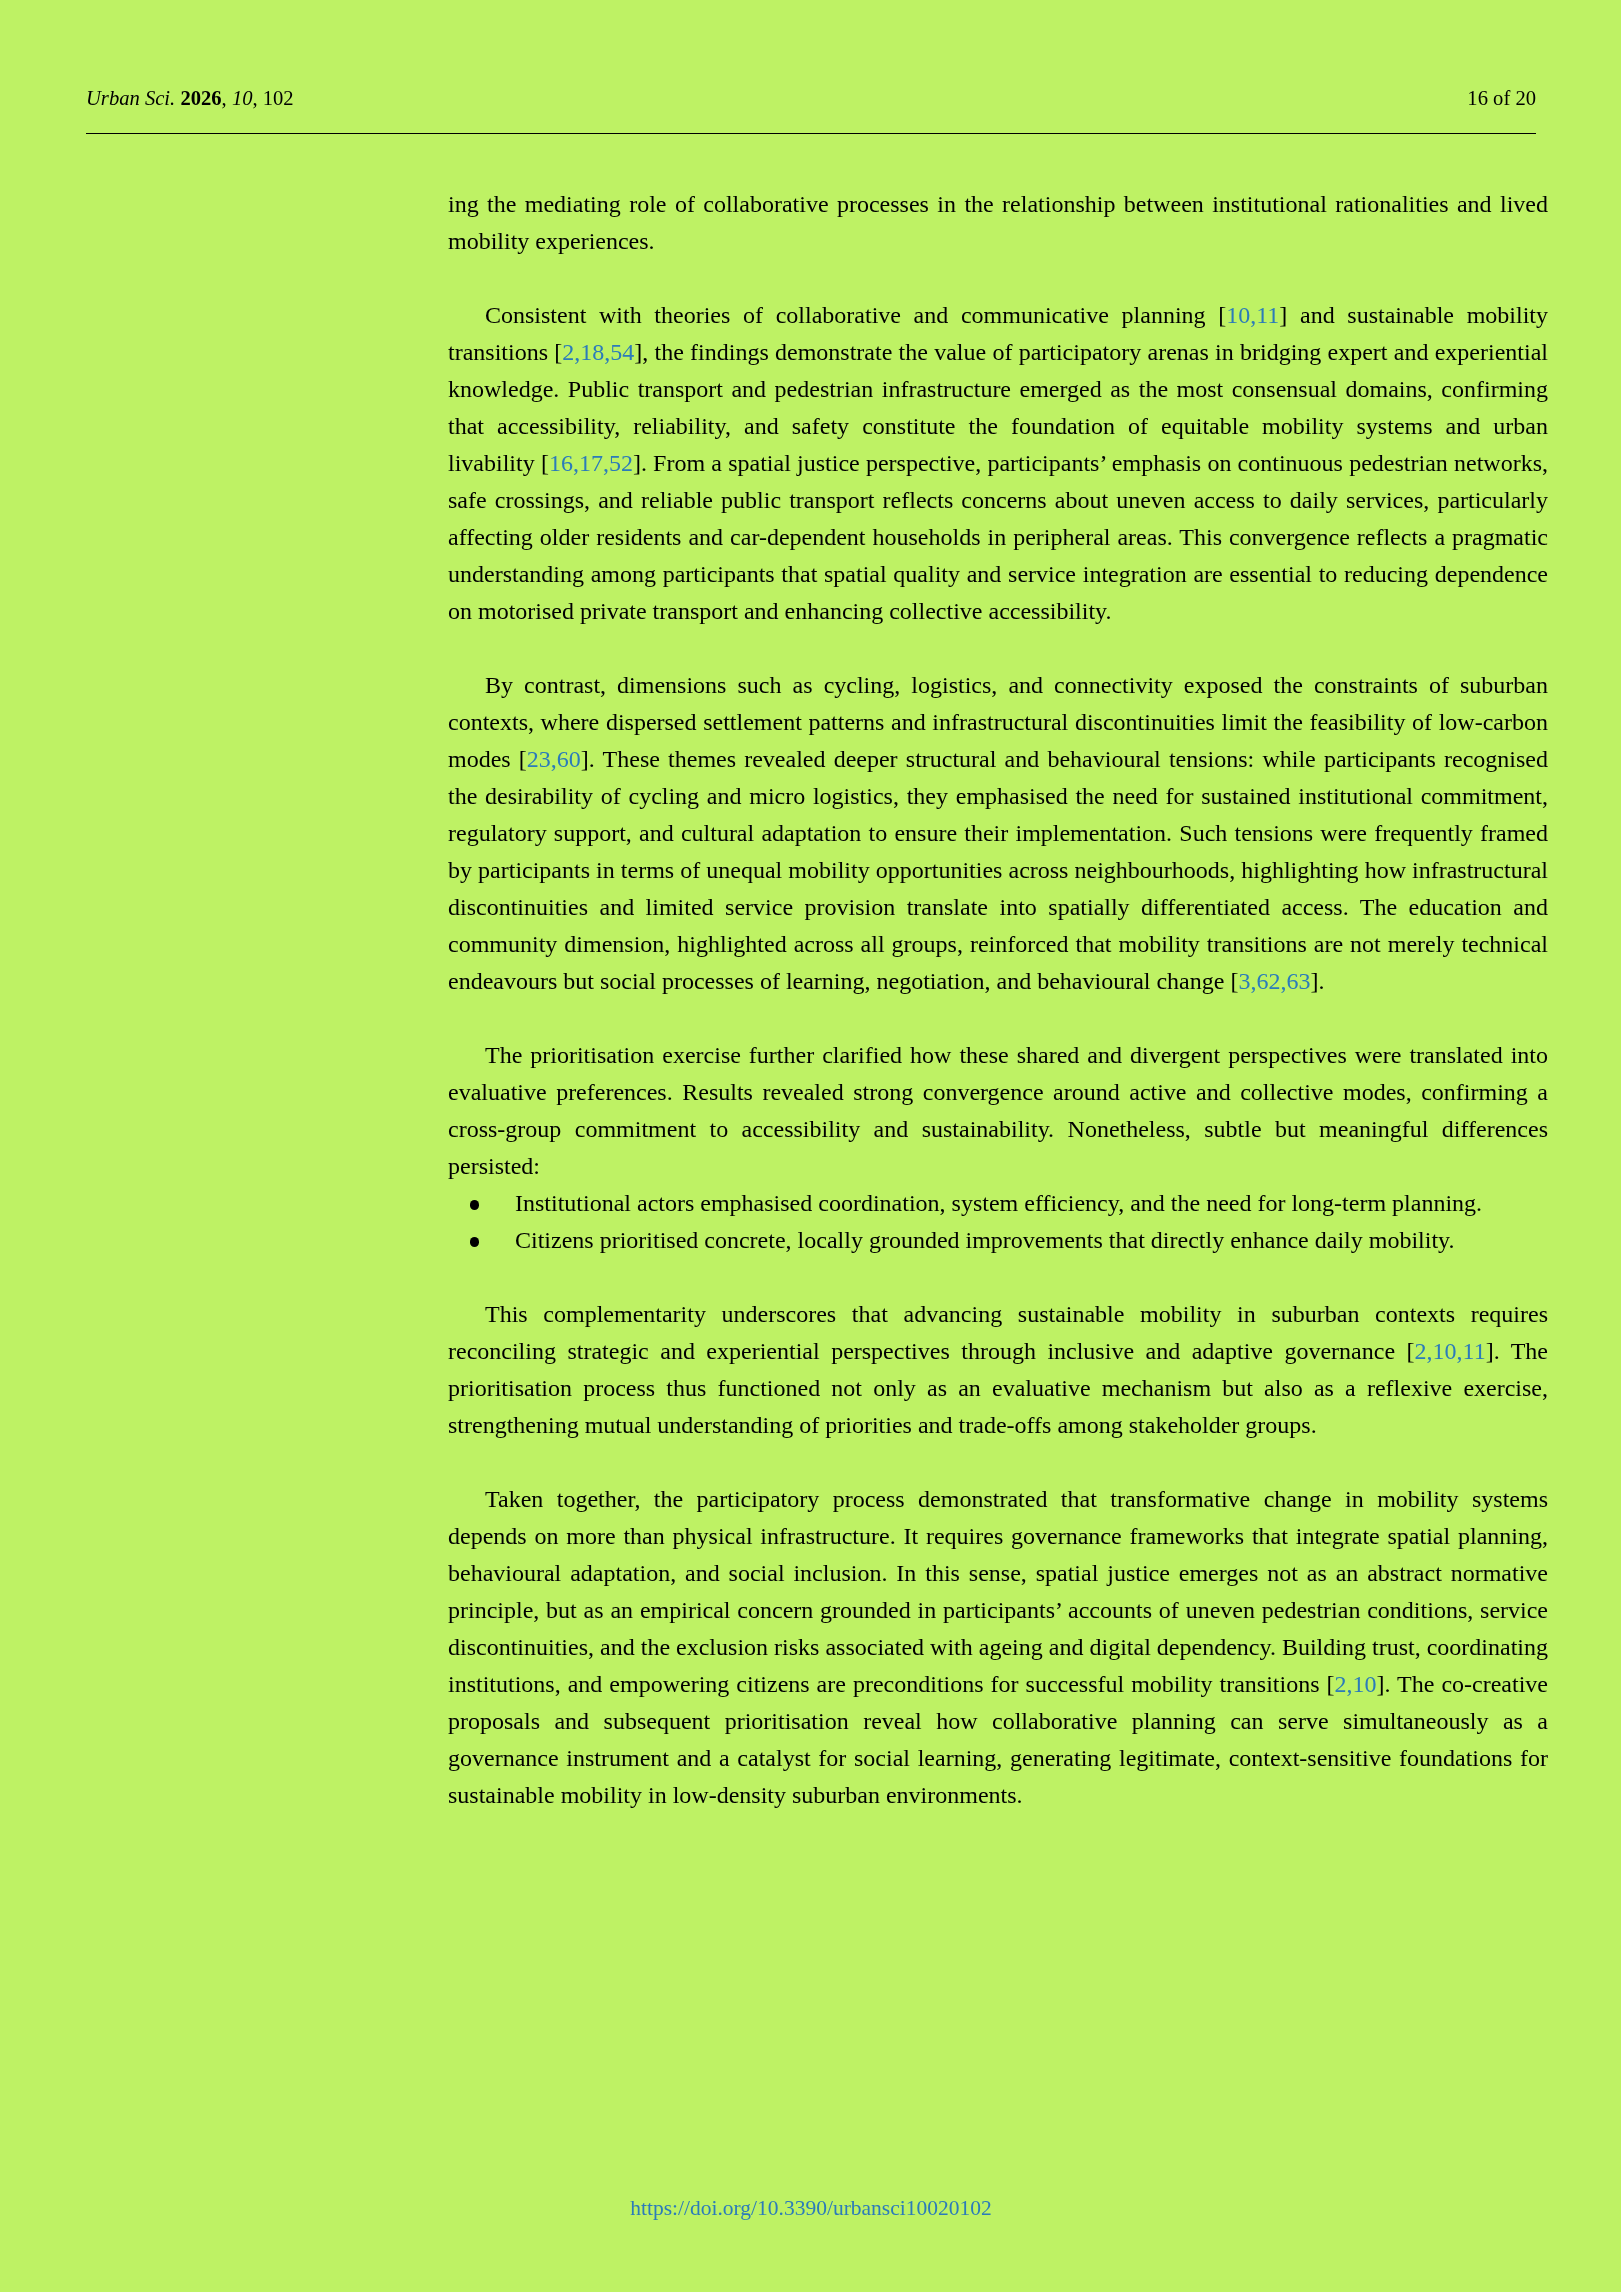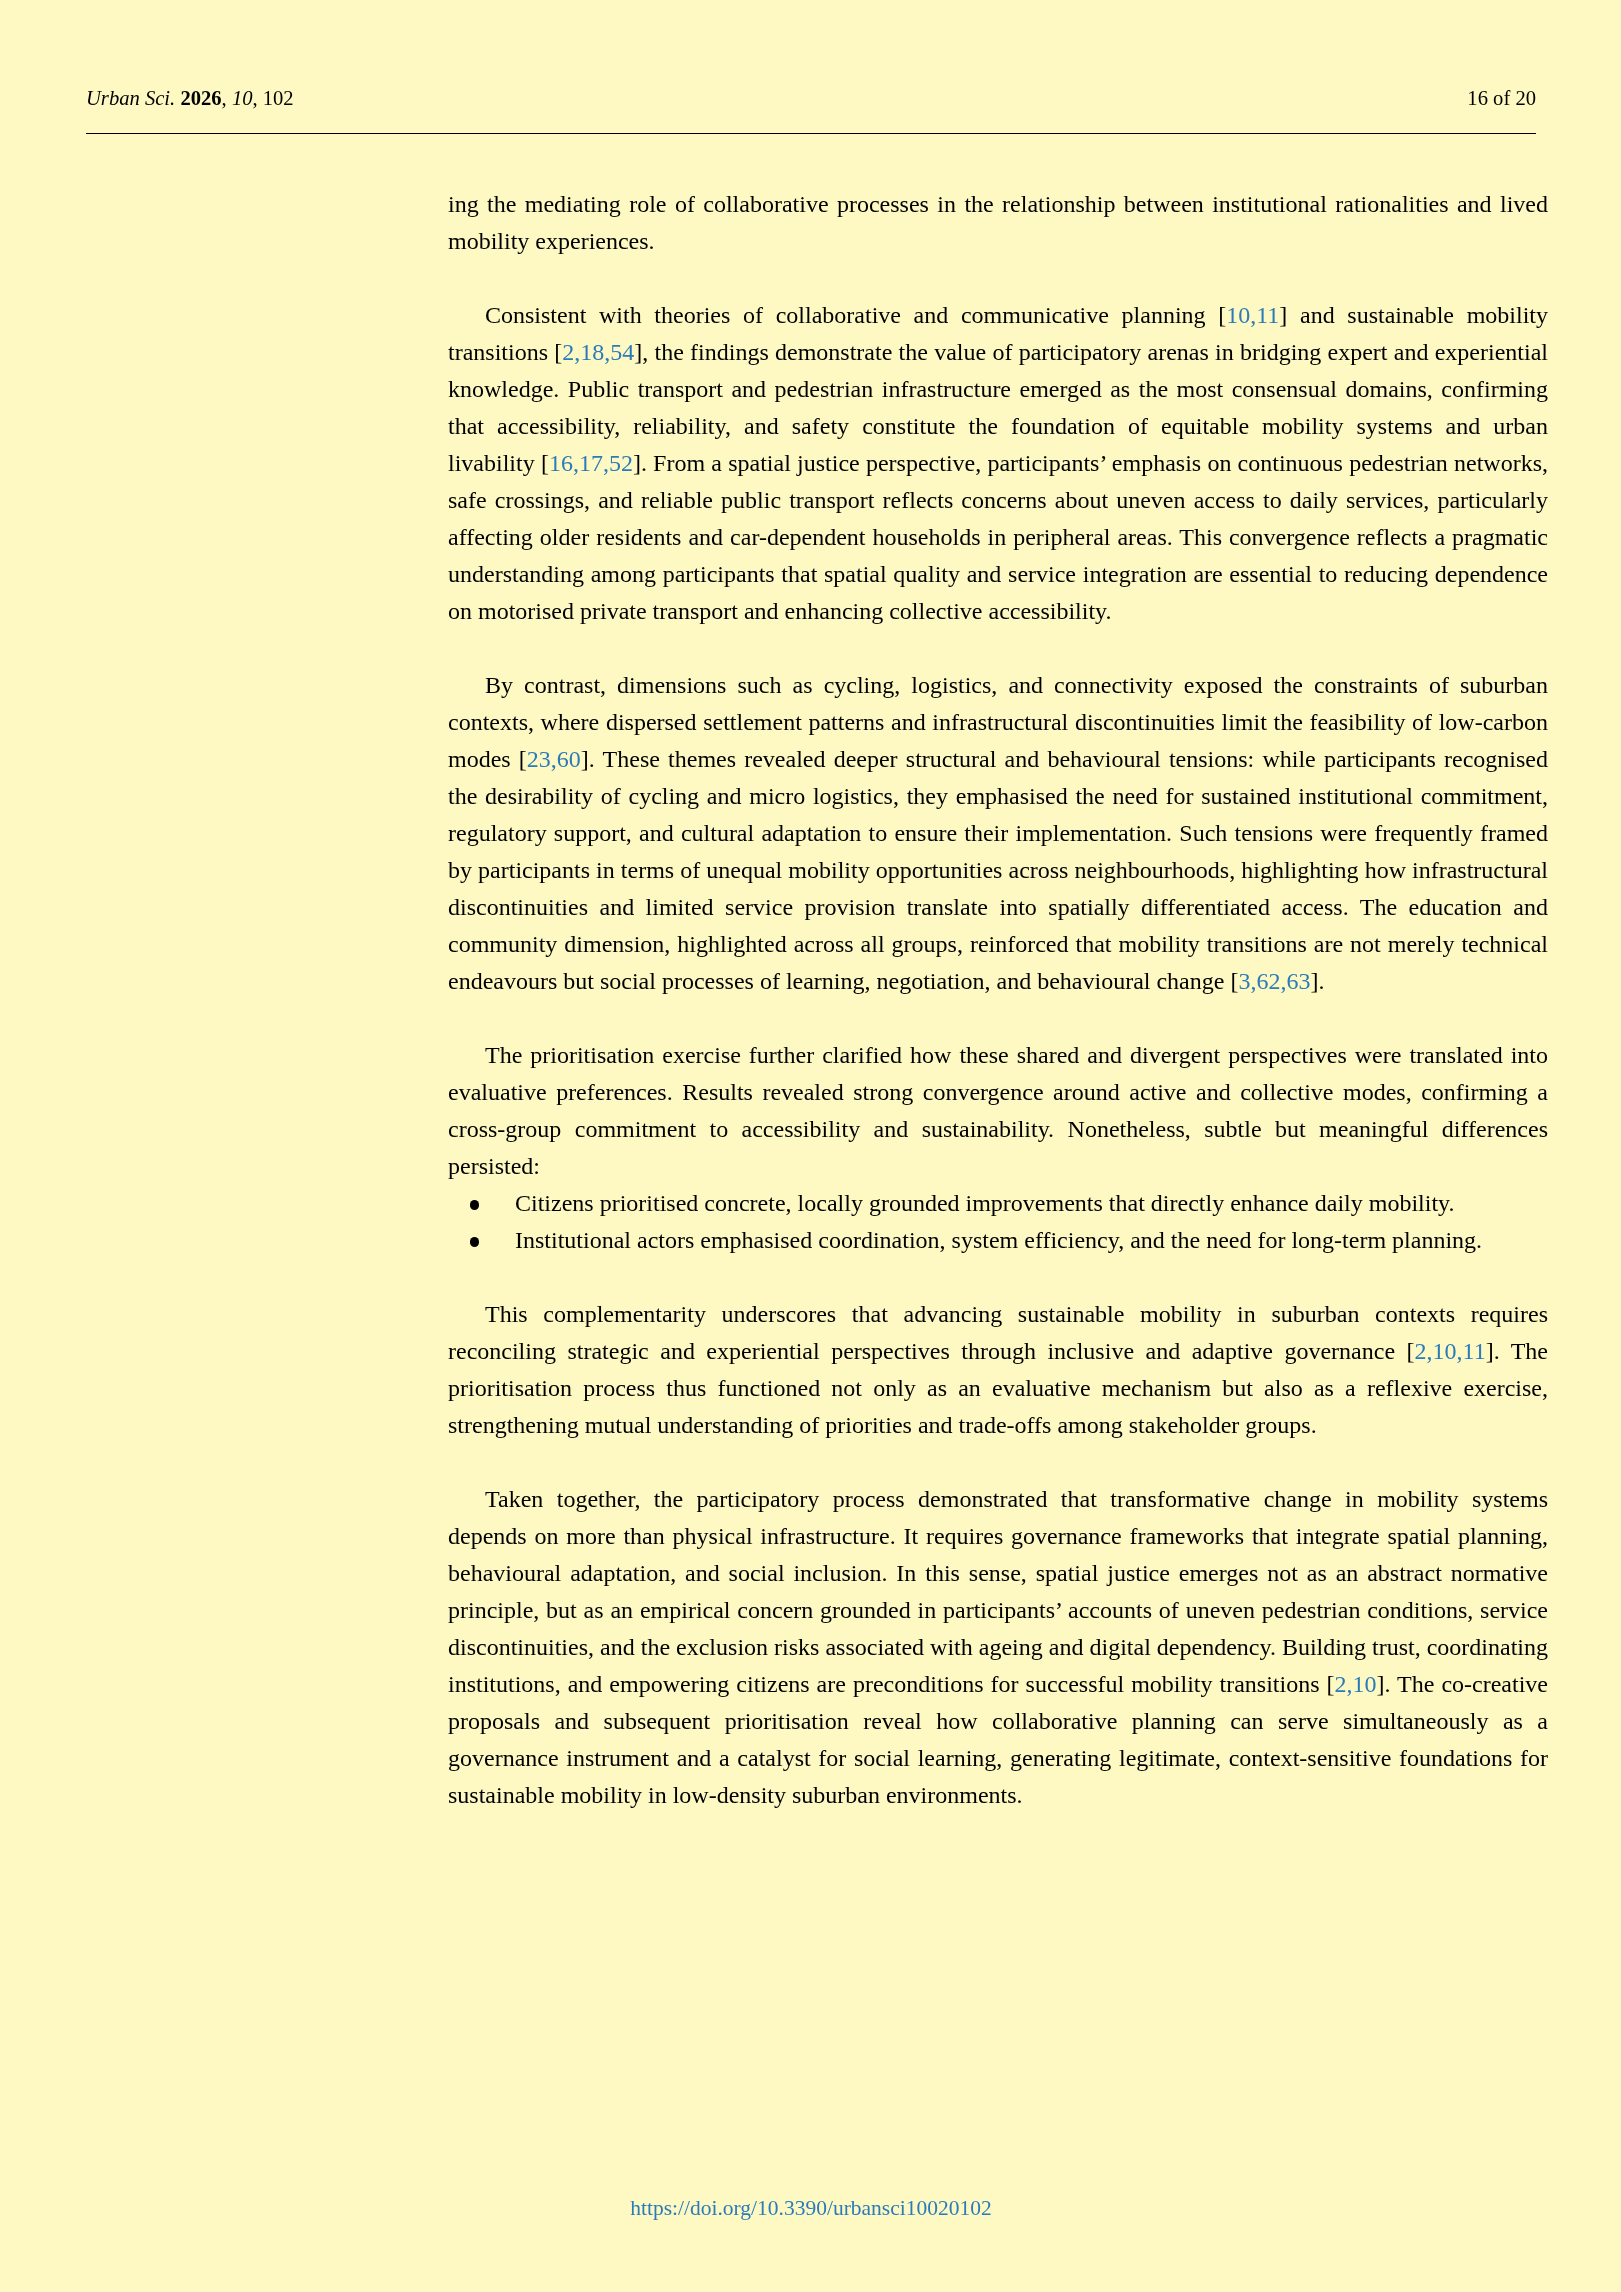--- a/index.html
+++ b/index.html
@@ -9,21 +9,21 @@
   }
   body {
     font-family: "Liberation Serif", "DejaVu Serif", serif;
     color: #000000;
   }
   .page {
     position: relative;
     width: 1622px;
     height: 2293px;
     margin: 0 auto;
-    background: #fef9c3;
+    background: #bef264;
     box-sizing: border-box;
     overflow: hidden;
   }
 
   
   .header {
     position: absolute;
     top: 86px;
     left: 86px;
     right: 86px;
@@ -121,22 +121,22 @@
 
     <p><span>ing the mediating role of collaborative processes in the relationship between institutional rationalities and lived mobility experiences.</span></p>
 
     <p class="indent"><span>Consistent with theories of collaborative and communicative planning [</span><span class="cite">10,11</span><span>] and sustainable mobility transitions [</span><span class="cite">2,18,54</span><span>], the findings demonstrate the value of participatory arenas in bridging expert and experiential knowledge. Public transport and pedestrian infrastructure emerged as the most consensual domains, confirming that accessibility, reliability, and safety constitute the foundation of equitable mobility systems and urban livability [</span><span class="cite">16,17,52</span><span>]. From a spatial justice perspective, participants’ emphasis on continuous pedestrian networks, safe crossings, and reliable public transport reflects concerns about uneven access to daily services, particularly affecting older residents and car-dependent households in peripheral areas. This convergence reflects a pragmatic understanding among participants that spatial quality and service integration are essential to reducing dependence on motorised private transport and enhancing collective accessibility.</span></p>
 
     <p class="indent"><span>By contrast, dimensions such as cycling, logistics, and connectivity exposed the constraints of suburban contexts, where dispersed settlement patterns and infrastructural discontinuities limit the feasibility of low-carbon modes [</span><span class="cite">23,60</span><span>]. These themes revealed deeper structural and behavioural tensions: while participants recognised the desirability of cycling and micro logistics, they emphasised the need for sustained institutional commitment, regulatory support, and cultural adaptation to ensure their implementation. Such tensions were frequently framed by participants in terms of unequal mobility opportunities across neighbourhoods, highlighting how infrastructural discontinuities and limited service provision translate into spatially differentiated access. The education and community dimension, highlighted across all groups, reinforced that mobility transitions are not merely technical endeavours but social processes of learning, negotiation, and behavioural change [</span><span class="cite">3,62,63</span><span>].</span></p>
 
     <p class="indent"><span>The prioritisation exercise further clarified how these shared and divergent perspectives were translated into evaluative preferences. Results revealed strong convergence around active and collective modes, confirming a cross-group commitment to accessibility and sustainability. Nonetheless, subtle but meaningful differences persisted:</span></p>
 
     <ul class="bullets">
+      <li><span class="dot"></span><span>Institutional actors emphasised coordination, system efficiency, and the need for long-term planning.</span></li>
       <li><span class="dot"></span><span>Citizens prioritised concrete, locally grounded improvements that directly enhance daily mobility.</span></li>
-      <li><span class="dot"></span><span>Institutional actors emphasised coordination, system efficiency, and the need for long-term planning.</span></li>
     </ul>
 
     <p class="indent"><span>This complementarity underscores that advancing sustainable mobility in suburban contexts requires reconciling strategic and experiential perspectives through inclusive and adaptive governance [</span><span class="cite">2,10,11</span><span>]. The prioritisation process thus functioned not only as an evaluative mechanism but also as a reflexive exercise, strengthening mutual understanding of priorities and trade-offs among stakeholder groups.</span></p>
 
     <p class="indent"><span>Taken together, the participatory process demonstrated that transformative change in mobility systems depends on more than physical infrastructure. It requires governance frameworks that integrate spatial planning, behavioural adaptation, and social inclusion. In this sense, spatial justice emerges not as an abstract normative principle, but as an empirical concern grounded in participants’ accounts of uneven pedestrian conditions, service discontinuities, and the exclusion risks associated with ageing and digital dependency. Building trust, coordinating institutions, and empowering citizens are preconditions for successful mobility transitions [</span><span class="cite">2,10</span><span>]. The co-creative proposals and subsequent prioritisation reveal how collaborative planning can serve simultaneously as a governance instrument and a catalyst for social learning, generating legitimate, context-sensitive foundations for sustainable mobility in low-density suburban environments.</span></p>
 
   </div>
 
   <div class="footer">
     <a class="doi" href="#">https://doi.org/10.3390/urbansci10020102</a>

